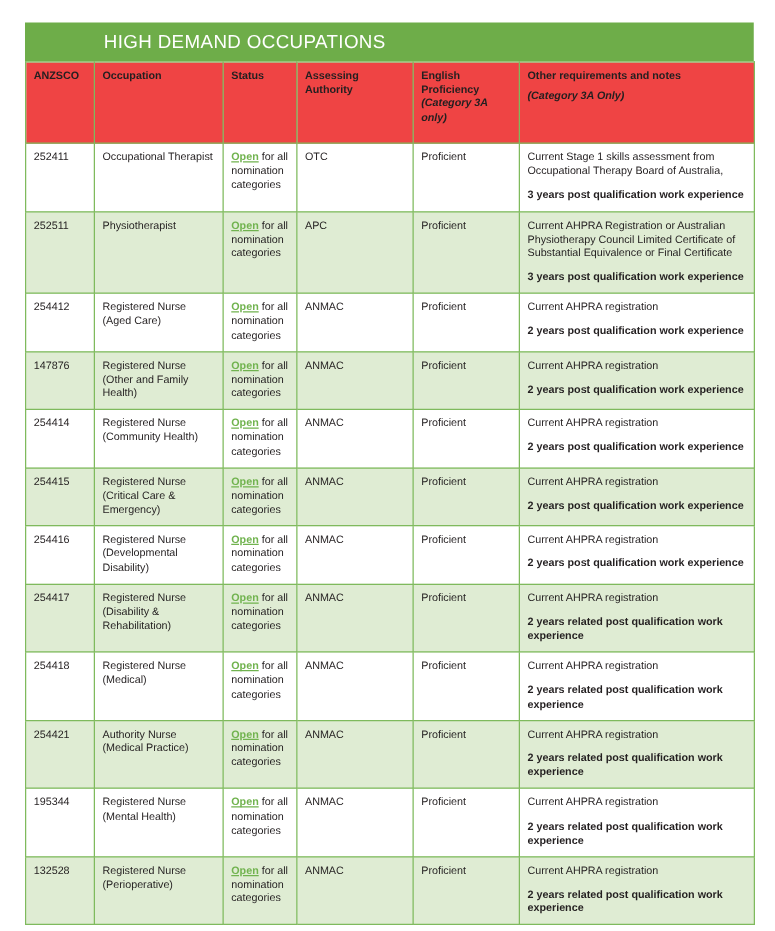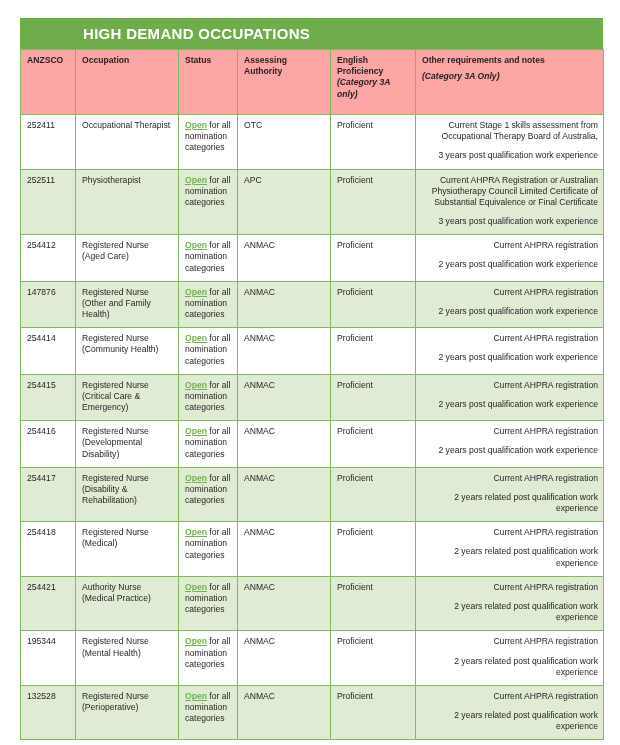--- a/index.html
+++ b/index.html
@@ -16,58 +16,58 @@
     background: #ffffff;
     box-sizing: border-box;
     padding: 18px 17px 8px 20px;
     overflow: hidden;
   }
   .title-bar {
     width: 583px;
     box-sizing: border-box;
     background: #6ead49;
     color: #ffffff;
-    font-weight: bold;
+    font-weight: normal;
     font-size: 15px;
     letter-spacing: 0.3px;
     padding: 7px 4px 7px 63px;
   }
   table.occ-table {
     width: 583px;
     border-collapse: collapse;
     table-layout: fixed;
   }
   .occ-table th, .occ-table td {
     border: 1px solid #7fba5d;
     vertical-align: top;
     text-align: left;
     padding: 5px 5px 7px 6px;
     font-size: 8.6px;
     line-height: 1.3;
     word-wrap: break-word;
   }
   .occ-table thead th {
-    background: #fca5a5;
+    background: #ef4444;
     font-weight: bold;
     height: 52px;
   }
   .occ-table tr.alt td {
     background: #dfecd3;
   }
   .col-anzsco   { width: 55px;  }
   .col-occ      { width: 103px; }
   .col-status   { width: 59px;  }
   .col-auth     { width: 93px;  }
   .col-english  { width: 85px;  }
   .col-other    { width: 188px; }
   .hdr-note-inline { font-style: italic; }
   .hdr-note-block  { font-style: italic; margin-top: 5px; }
   .status-open { color: #71b34f; font-weight: bold; text-decoration: underline; }
-  .note-para { margin: 0; text-align: right; }
-  .note-para + .note-para { margin-top: 8px; }
+  .note-para { margin: 0; }
+  .note-para + .note-para { margin-top: 8px; font-weight: bold; }
 </style>
 </head>
 <body>
 
 <div class="page">
   <div class="title-bar">
     <span>HIGH DEMAND OCCUPATIONS</span>
   </div>
 
   <table class="occ-table">

